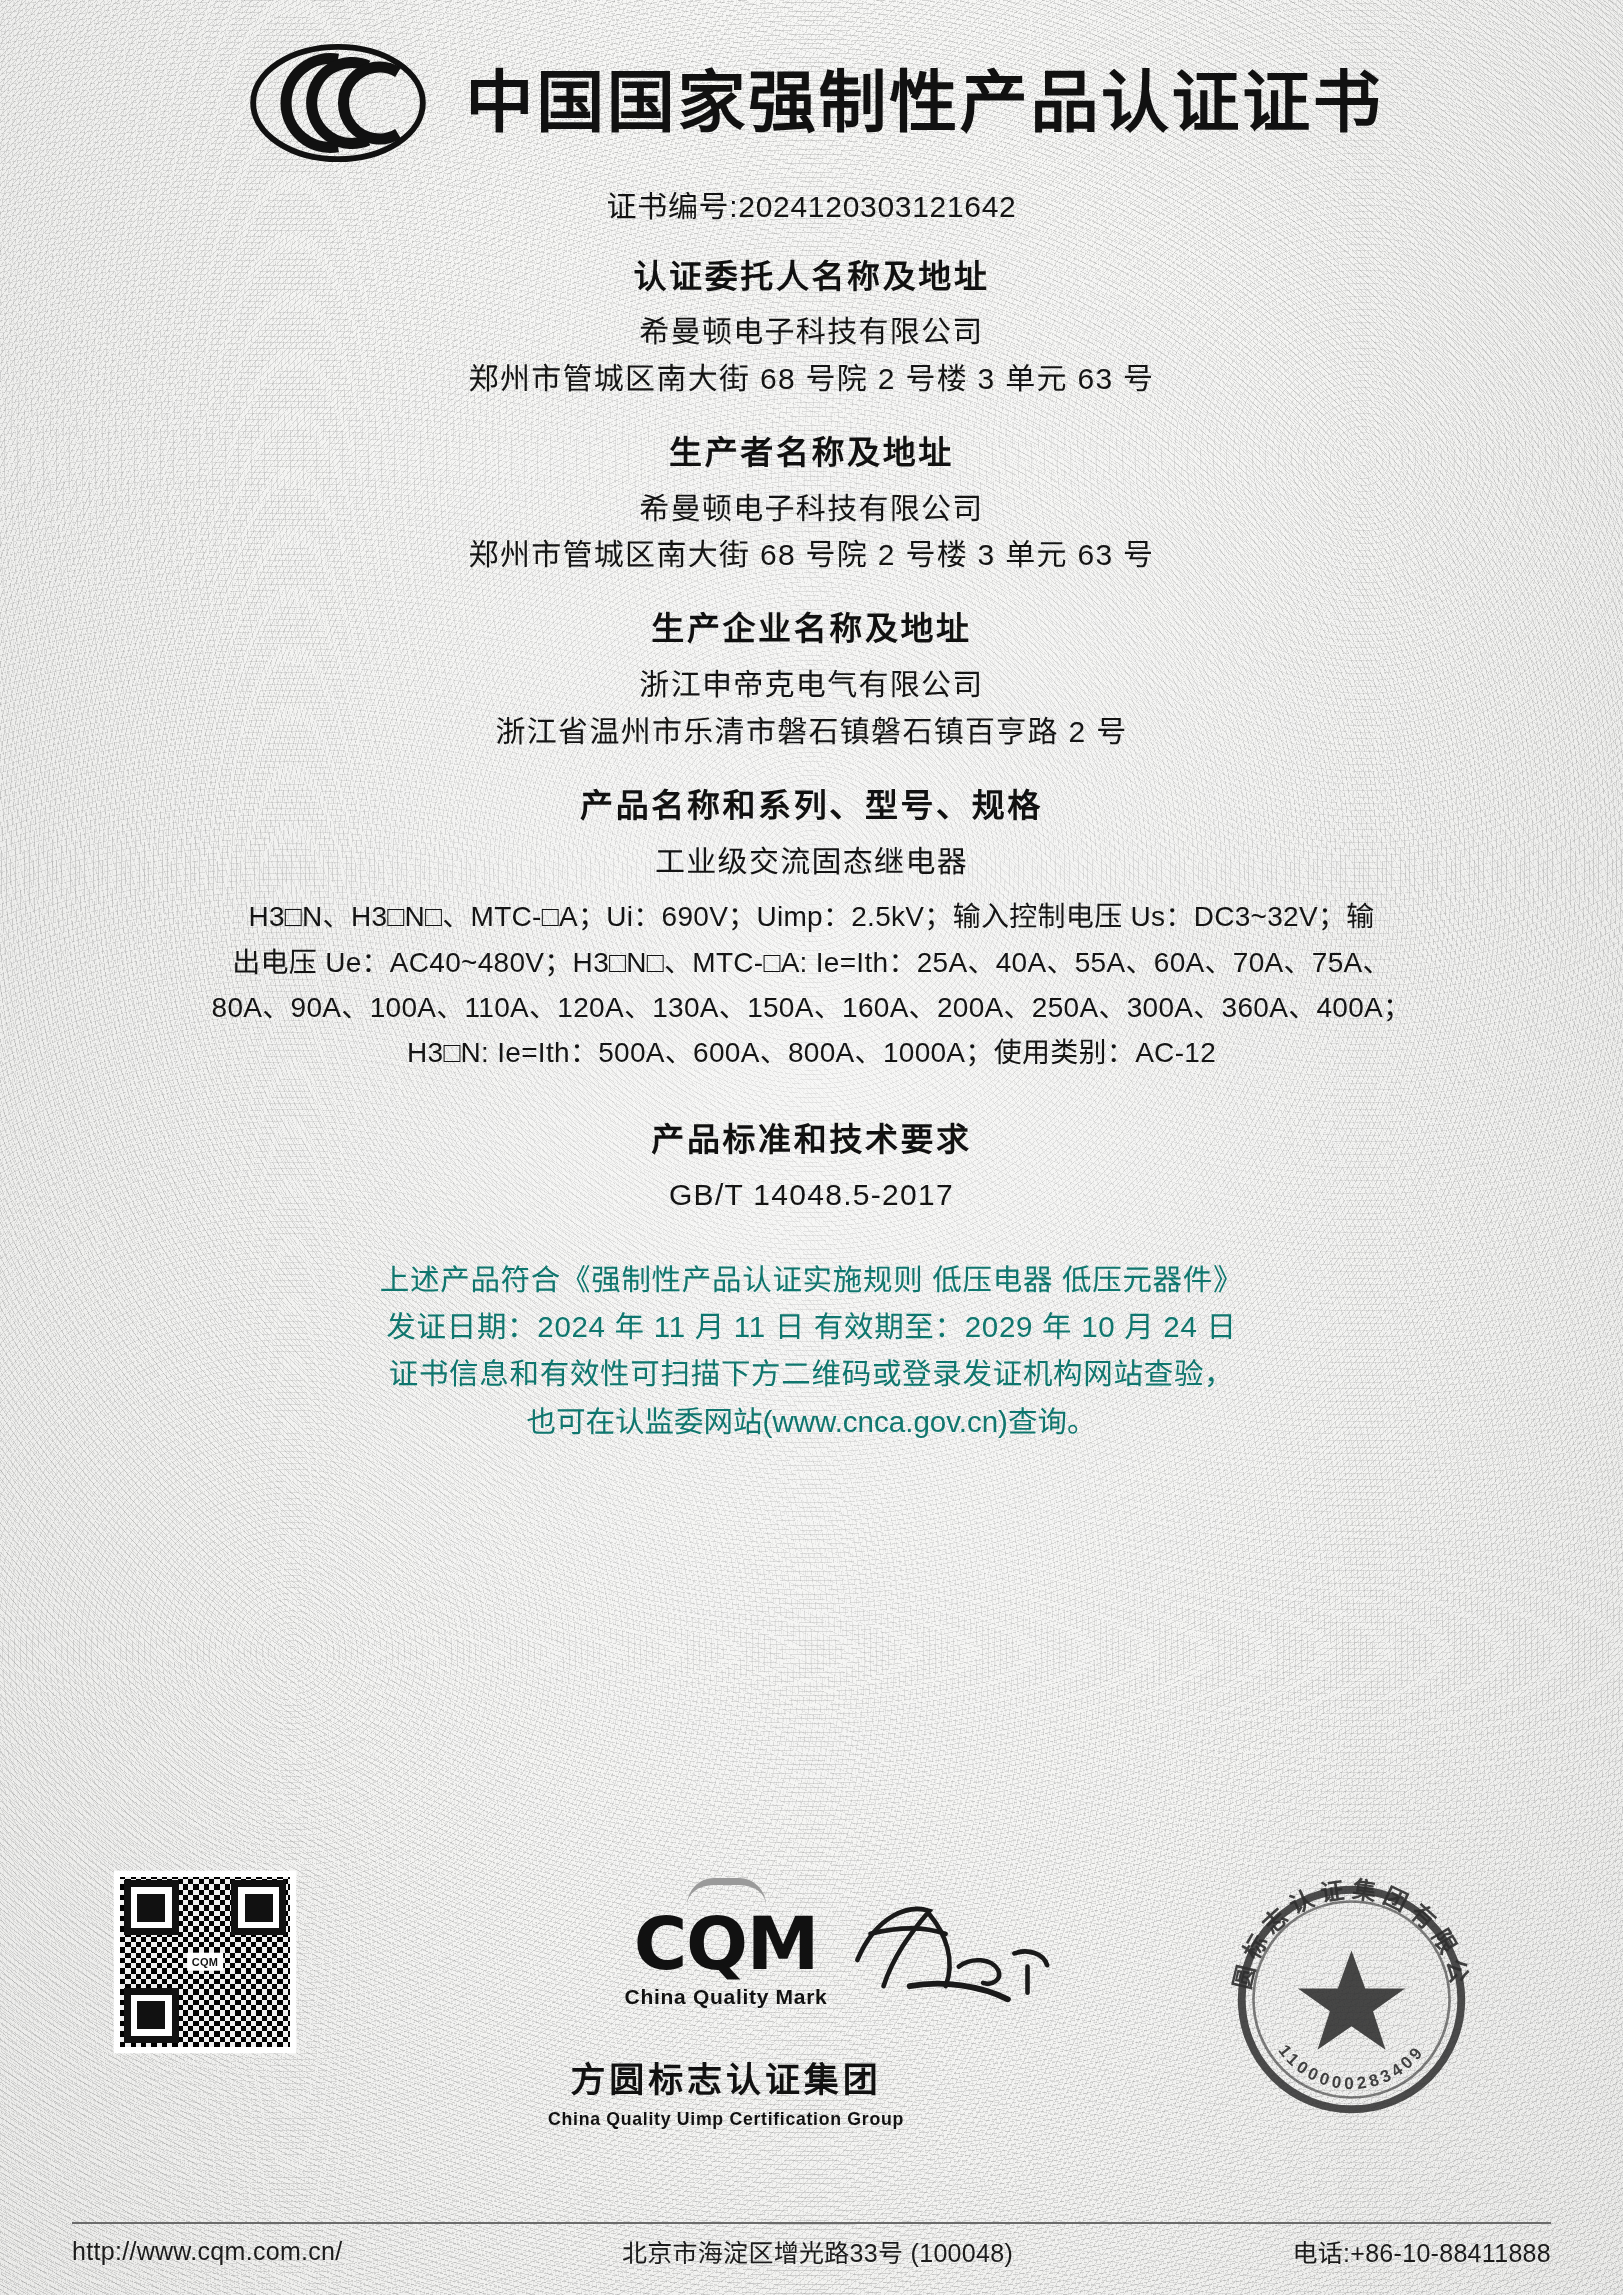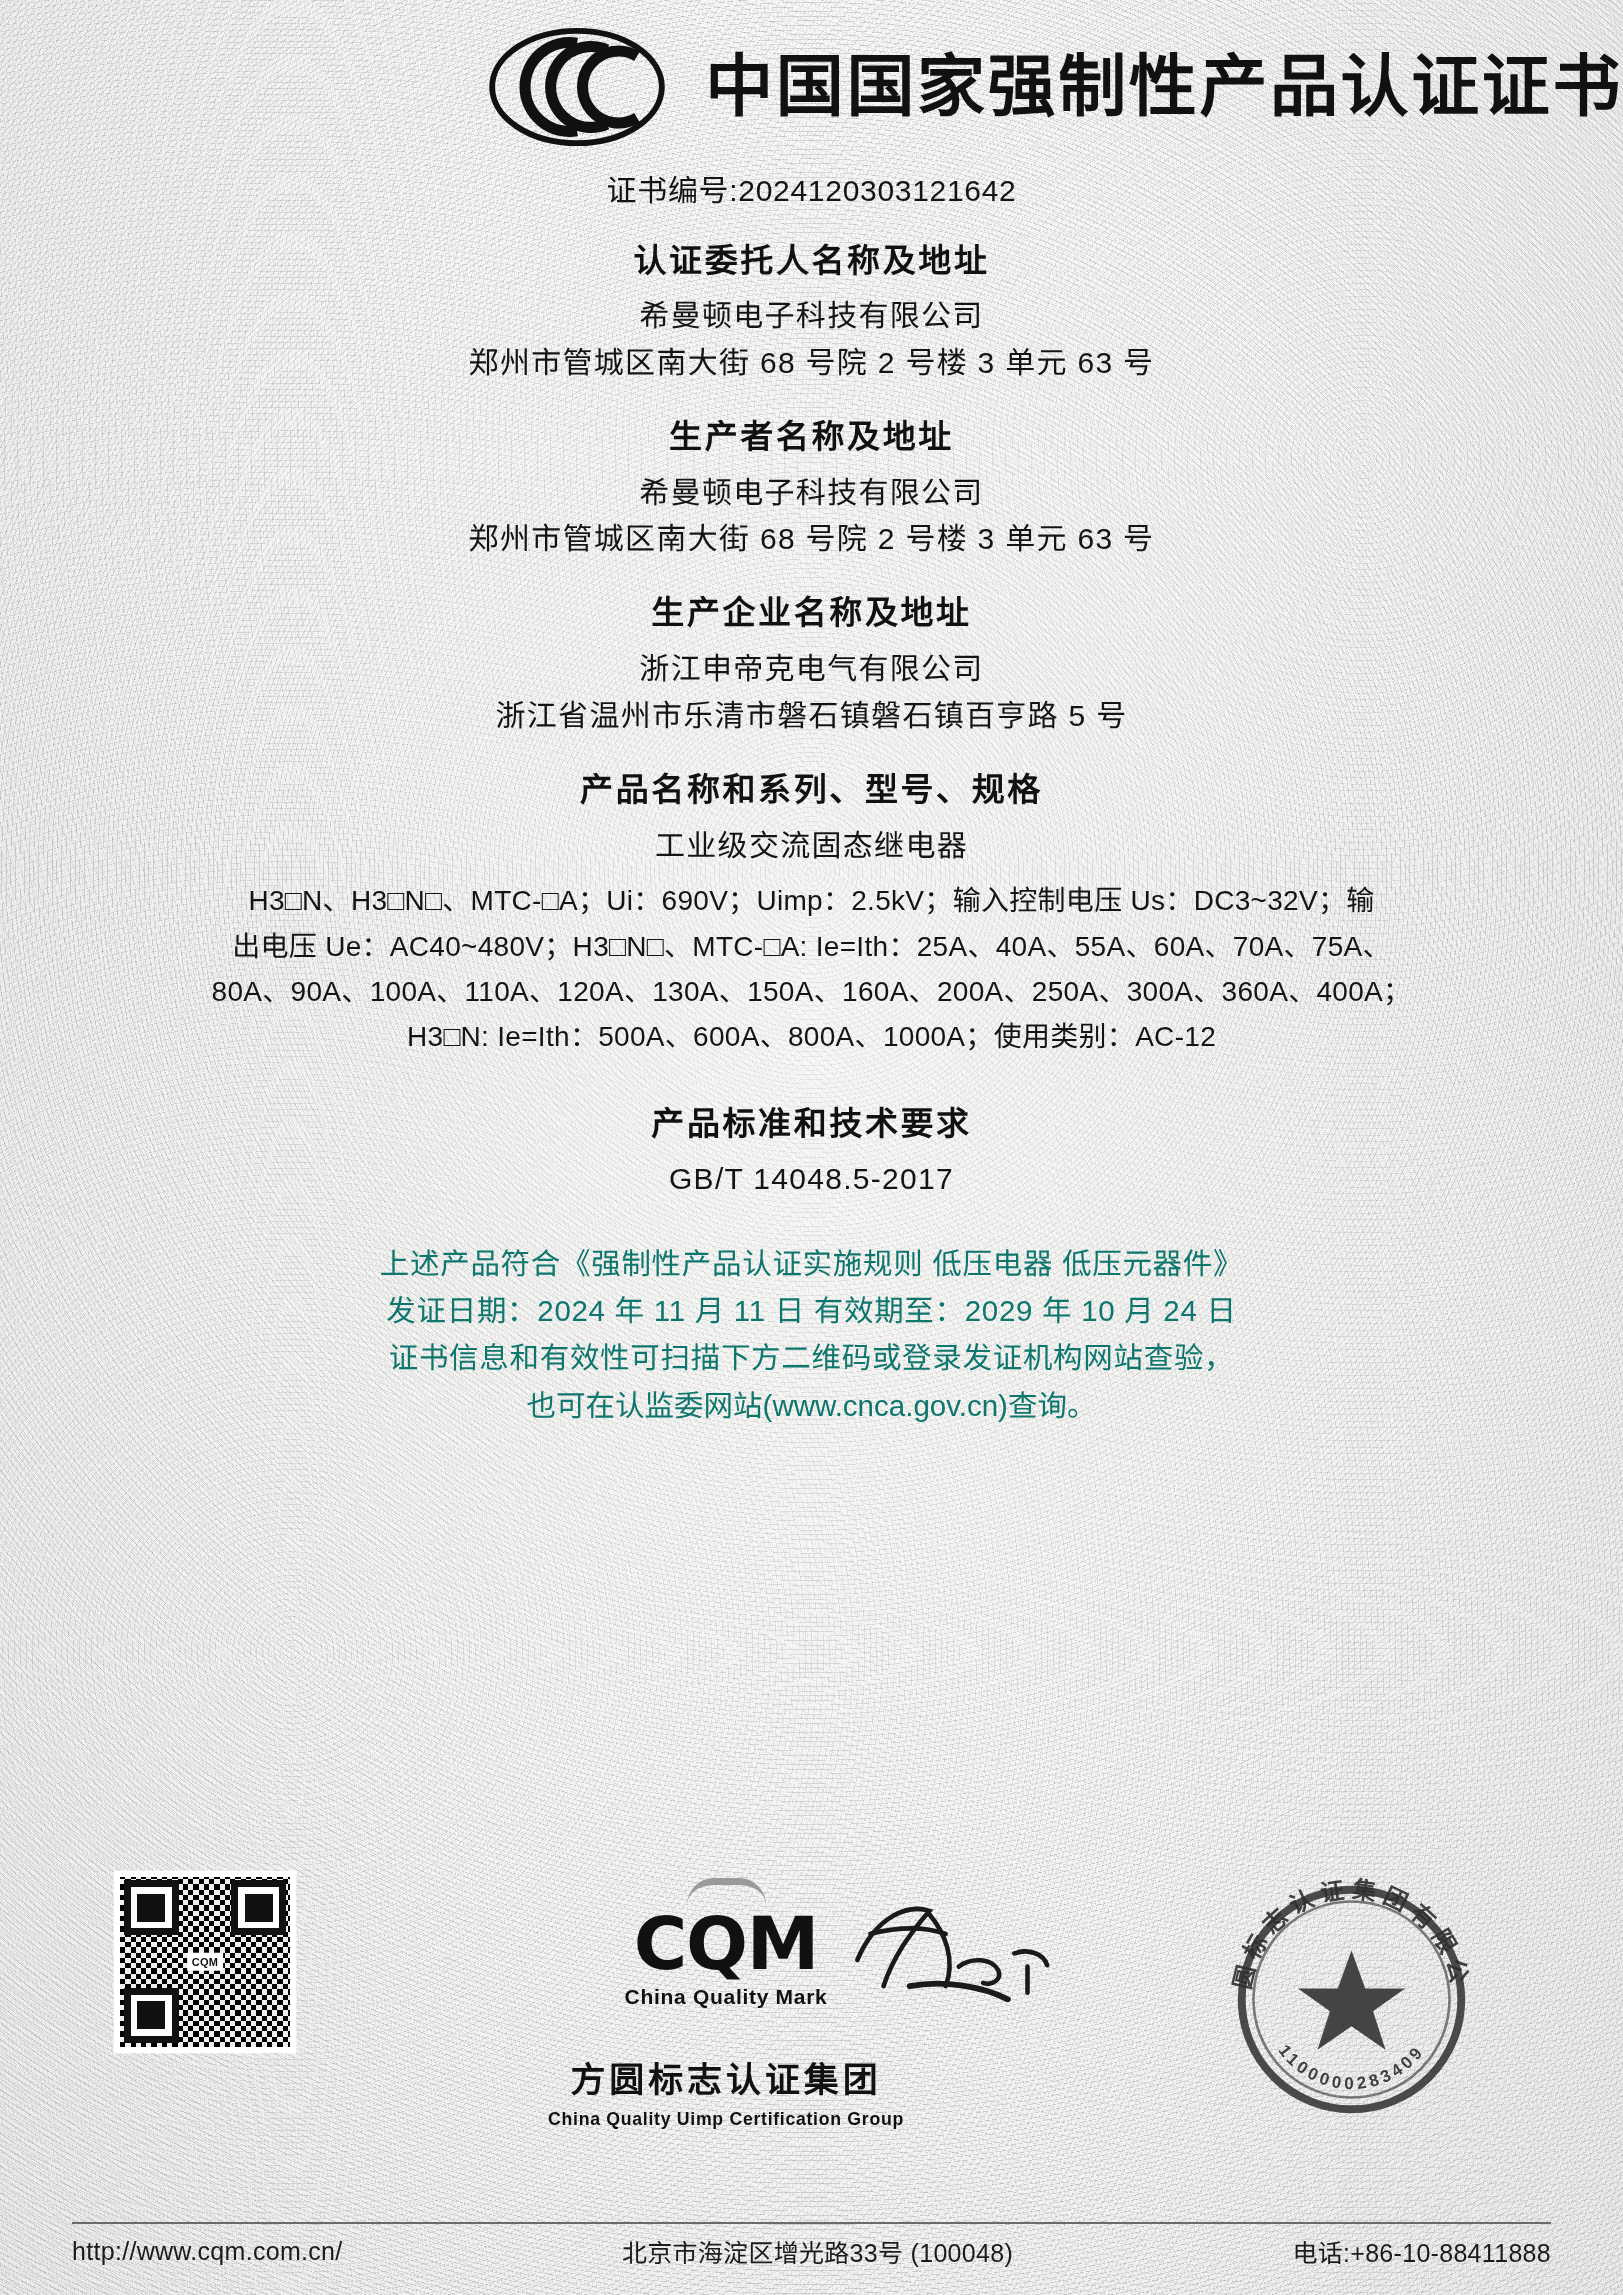--- a/index.html
+++ b/index.html
@@ -41,23 +41,23 @@
   .page {
     position: absolute;
     inset: 0;
     z-index: 2;
   }
 
   
   .header {
     display: flex;
     align-items: center;
-    justify-content: flex-end;
+    justify-content: center;
     gap: 30px;
-    padding-top: 25px;
+    padding-top: 41px;
   }
   .ccc-logo {
     width: 196px;
     height: 124px;
     position: relative;
     flex: 0 0 auto;
   }
   .ccc-logo svg { display: block; }
   .header-title {
     font-size: 68px;
@@ -289,21 +289,21 @@
 
     <div class="section">
       <div class="sec-title">生产者名称及地址</div>
       <div class="sec-line">希曼顿电子科技有限公司</div>
       <div class="sec-line">郑州市管城区南大街 68 号院 2 号楼 3 单元 63 号</div>
     </div>
 
     <div class="section">
       <div class="sec-title">生产企业名称及地址</div>
       <div class="sec-line">浙江申帝克电气有限公司</div>
-      <div class="sec-line">浙江省温州市乐清市磐石镇磐石镇百亨路 5 号</div>
+      <div class="sec-line">浙江省温州市乐清市磐石镇磐石镇百亨路 2 号</div>
     </div>
 
     <div class="section">
       <div class="sec-title">产品名称和系列、型号、规格</div>
       <div class="sec-line">工业级交流固态继电器</div>
       <div class="spec-block">
         <div class="spec-line l1">H3□N、H3□N□、MTC-□A；Ui：690V；Uimp：2.5kV；输入控制电压 Us：DC3~32V；输</div>
         <div class="spec-line">出电压 Ue：AC40~480V；H3□N□、MTC-□A: Ie=Ith：25A、40A、55A、60A、70A、75A、</div>
         <div class="spec-line">80A、90A、100A、110A、120A、130A、150A、160A、200A、250A、300A、360A、400A；</div>
         <div class="spec-line">H3□N: Ie=Ith：500A、600A、800A、1000A；使用类别：AC-12</div>

